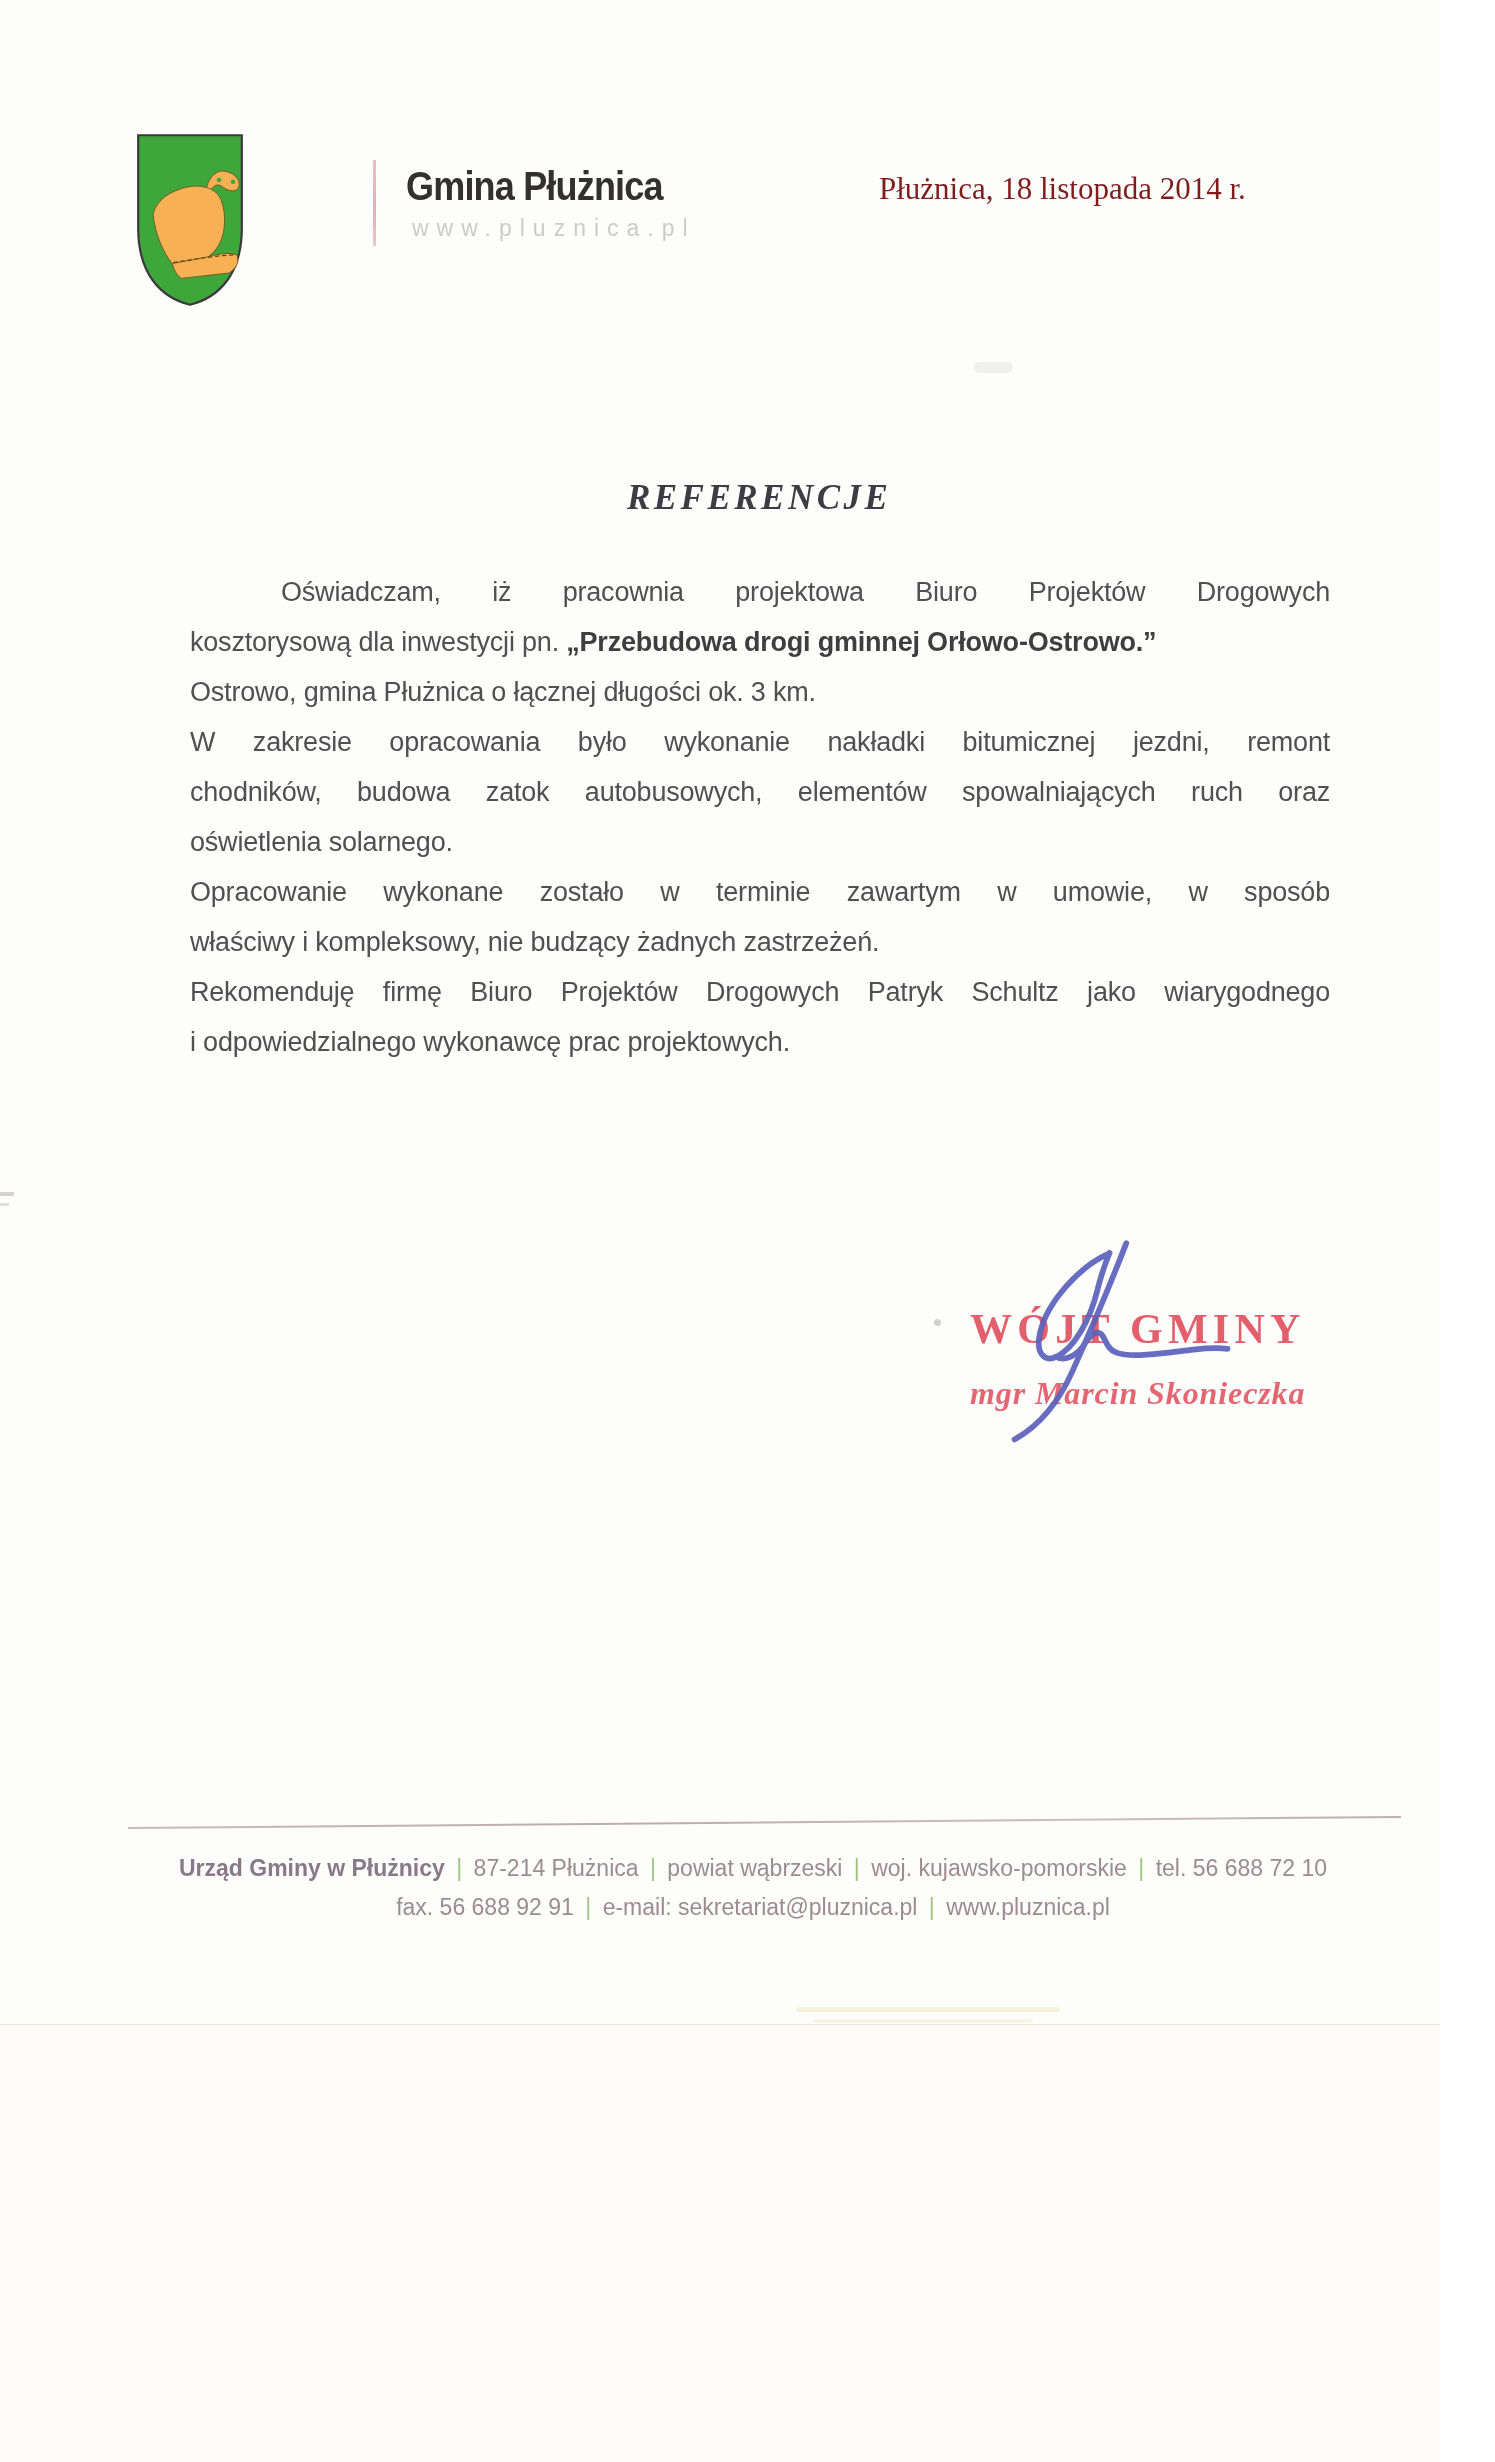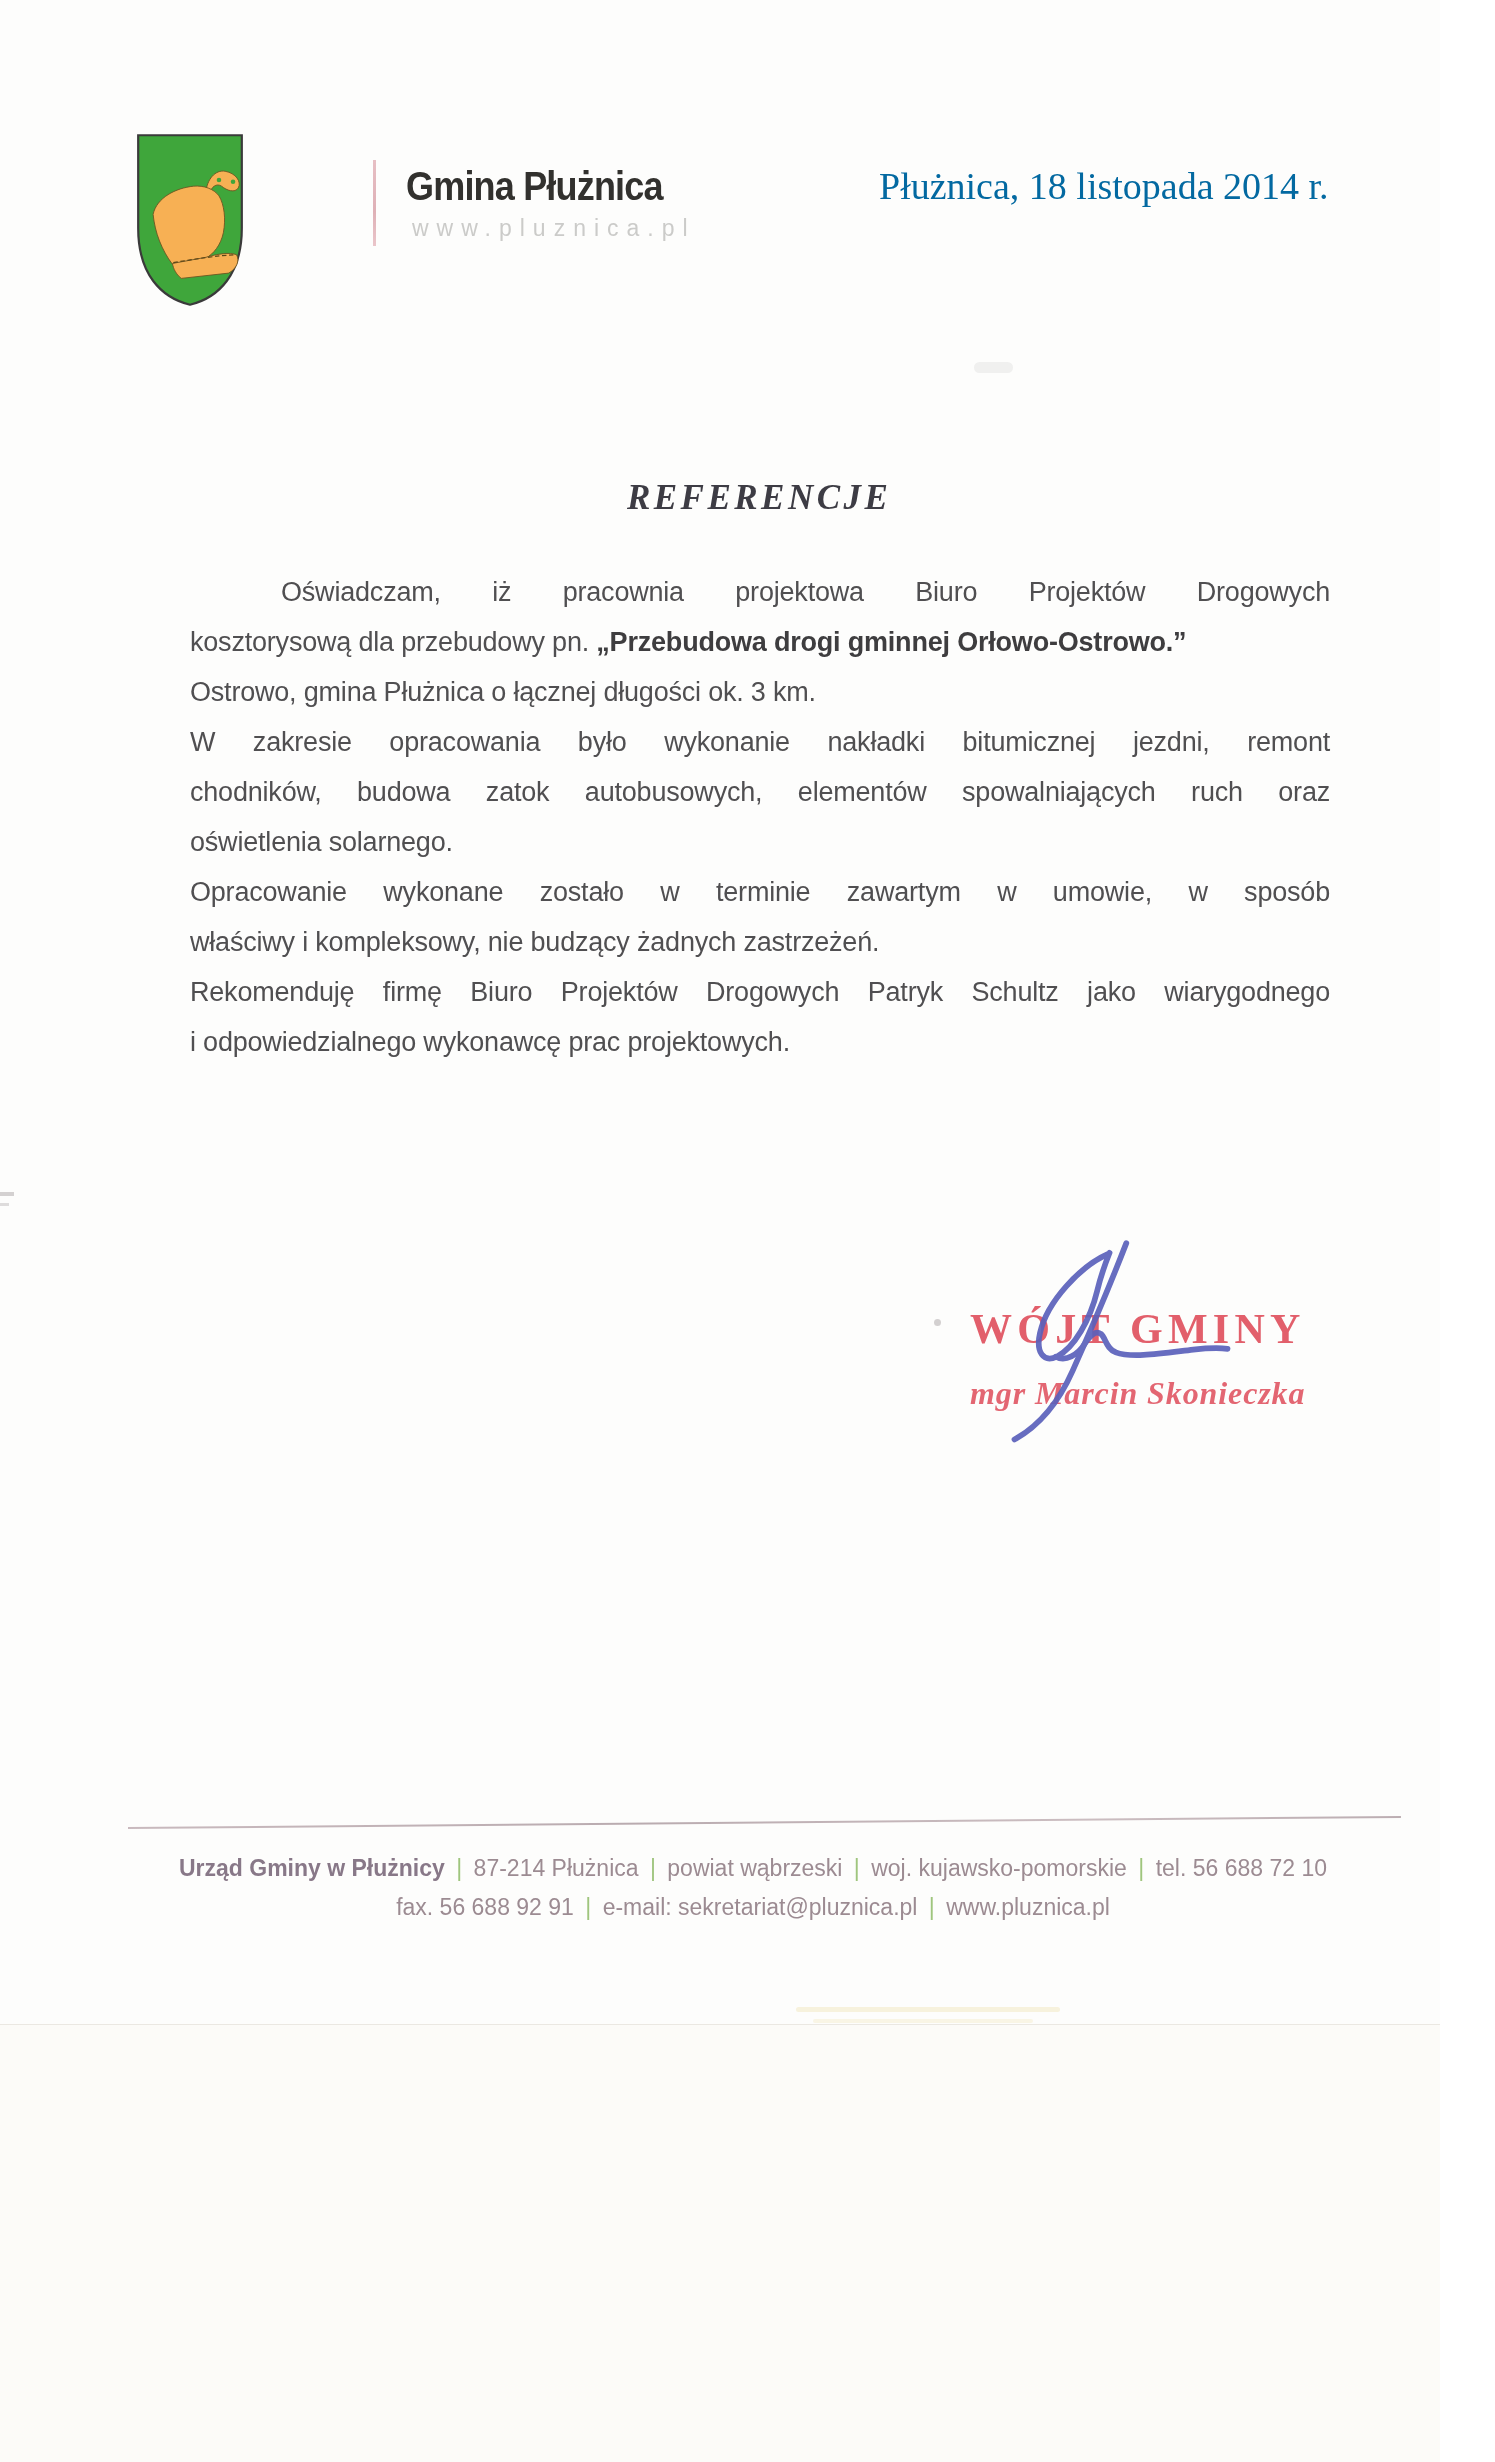--- a/index.html
+++ b/index.html
@@ -22,23 +22,23 @@
     position:absolute;left:406px;top:164px;
     font-size:40px;font-weight:bold;color:#32312e;
     letter-spacing:-0.9px;transform:scaleX(.9);transform-origin:left top;
     white-space:nowrap;
   }
   .website{
     position:absolute;left:412px;top:215px;
     font-size:23px;color:#cbcbc9;letter-spacing:8px;white-space:nowrap;
   }
   .date-line{
-    position:absolute;left:879px;top:164px;
+    position:absolute;left:879px;top:171px;
     font-family:"Liberation Serif",serif;
-    font-size:38px;color:#0369a1;white-space:nowrap;
+    font-size:31px;color:#7f1d1d;white-space:nowrap;
   }
 
   
   .doc-title{
     position:absolute;left:0;top:478px;width:1506px;
     text-align:center;text-indent:12.3px;
     font-family:"Liberation Serif",serif;
     font-style:italic;font-weight:bold;
     font-size:35px;letter-spacing:3.5px;color:#3d3c44;
   }
@@ -115,21 +115,21 @@
 
   <div class="logo-divider"></div>
   <div class="org-name">Gmina Płużnica</div>
   <div class="website">www.pluznica.pl</div>
   <div class="date-line">Płużnica, 18 listopada 2014 r.</div>
 
   <div class="doc-title">REFERENCJE</div>
 
   <div class="body-text">
       <div class="bline just ind"><span>Oświadczam, iż pracownia projektowa Biuro Projektów Drogowych</span></div>
-      <div class="bline"><span>kosztorysową dla przebudowy pn. </span><b>„Przebudowa drogi gminnej Orłowo-Ostrowo.”</b></div>
+      <div class="bline"><span>kosztorysową dla inwestycji pn. </span><b>„Przebudowa drogi gminnej Orłowo-Ostrowo.”</b></div>
       <div class="bline"><span>Ostrowo, gmina Płużnica o łącznej długości ok. 3 km.</span></div>
       <div class="bline just"><span>W zakresie opracowania było wykonanie nakładki bitumicznej jezdni, remont</span></div>
       <div class="bline just"><span>chodników, budowa zatok autobusowych, elementów spowalniających ruch oraz</span></div>
       <div class="bline"><span>oświetlenia solarnego.</span></div>
       <div class="bline just"><span>Opracowanie wykonane zostało w terminie zawartym w umowie, w sposób</span></div>
       <div class="bline"><span>właściwy i kompleksowy, nie budzący żadnych zastrzeżeń.</span></div>
       <div class="bline just"><span>Rekomenduję firmę Biuro Projektów Drogowych Patryk Schultz jako wiarygodnego</span></div>
       <div class="bline"><span>i odpowiedzialnego wykonawcę prac projektowych.</span></div>
     </div>
 

